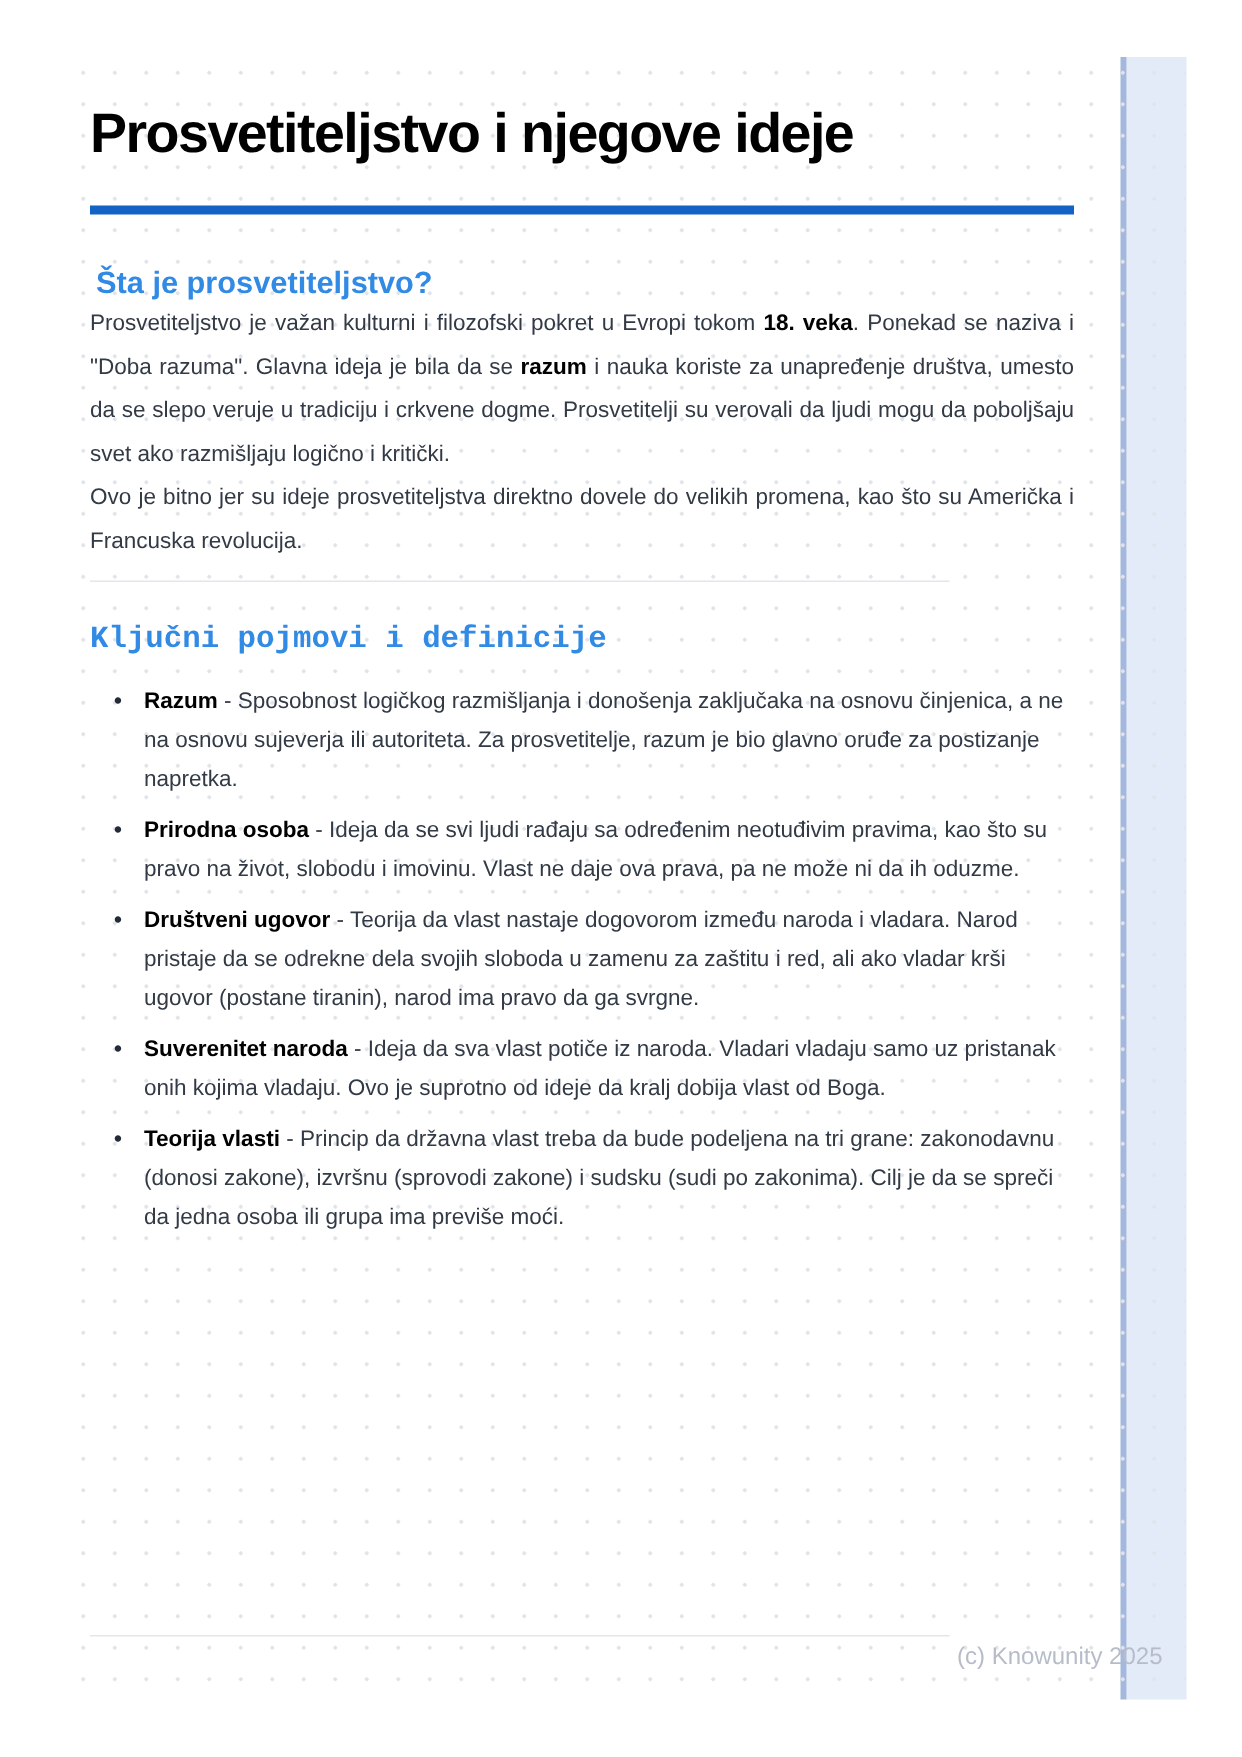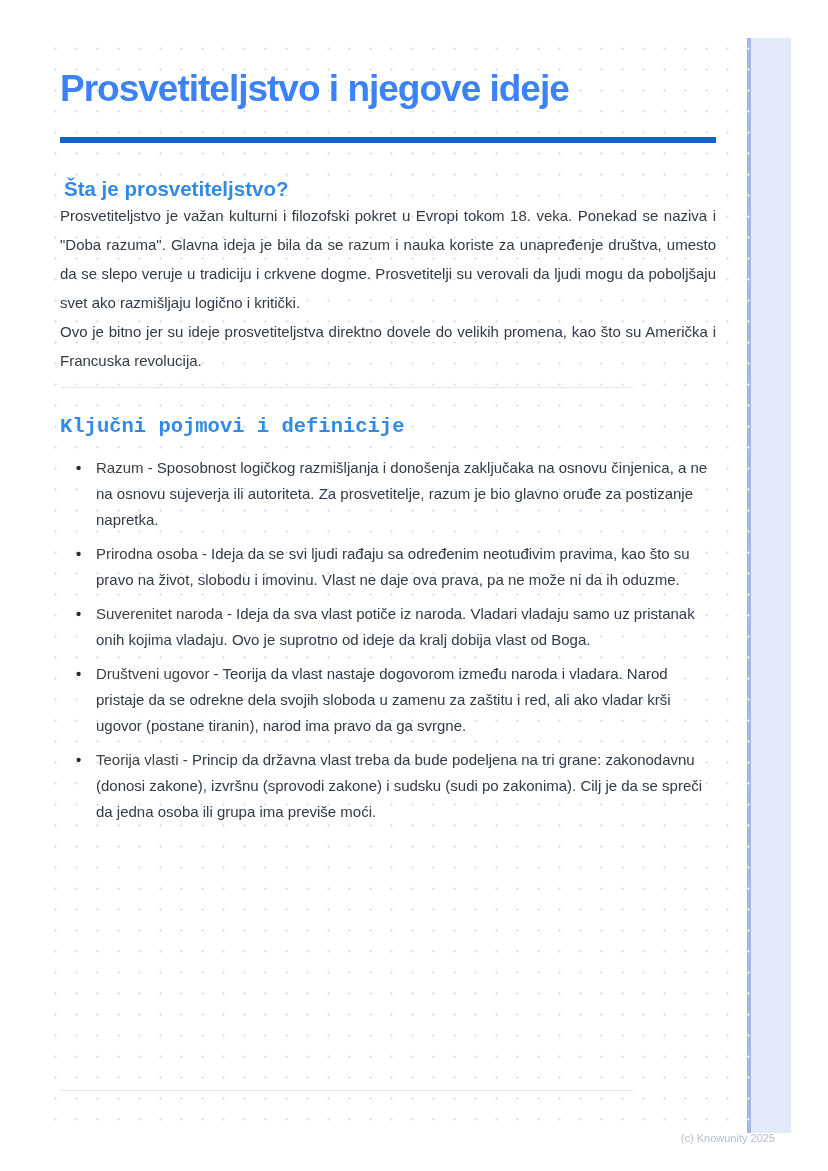--- a/index.html
+++ b/index.html
@@ -41,21 +41,21 @@
     left: 60px; top: 0;
     width: 656px;
     z-index: 4;
   }
   h1.title {
     margin: 68px 0 0 0;
     font-size: 37px;
     line-height: 42px;
     font-weight: 700;
     letter-spacing: -1px;
-    color: #3b82f6;
+    color: #000000;
   }
   .title-rule {
     margin-top: 27px;
     width: 100%;
     height: 6px;
     background: #1362c5;
   }
   h2.section-heading {
     font-size: 20.5px;
     line-height: 25px;
@@ -66,21 +66,21 @@
   #h2-terms { margin: 26px 0 0 0; font-family: Liberation Mono, monospace; }
   p.body-para {
     font-size: 15px;
     line-height: 29px;
     color: #323a46;
     text-align: justify;
     margin: 0;
   }
   .p1 { margin-top: 21px; }
   .p2 { margin-top: 14px; }
-  b, .term-label { font-weight: 400; color: #404040; }
+  b, .term-label { font-weight: 700; color: #000000; }
   .divider {
     margin-top: 12px;
     width: 573px;
     height: 0;
     border-top: 1px solid #e4e6ea;
   }
   ul.term-list {
     margin: 16px 0 0 0;
     padding: 0 0 0 36px;
     list-style: none;
@@ -104,22 +104,22 @@
   .sep { white-space: pre; }
   .footer-divider {
     position: absolute;
     left: 60px; top: 1090px;
     width: 573px;
     border-top: 1px solid #e4e6ea;
     z-index: 4;
   }
   .watermark {
     position: absolute;
-    top: 1132px; right: 53px;
-    font-size: 11px;
+    top: 1096px; right: 53px;
+    font-size: 16px;
     color: #b6bdc9;
     z-index: 4;
   }
 </style>
 </head>
 <body>
 
 <div class="page">
 
   <div class="band"></div>
@@ -137,22 +137,22 @@
 
     <p class="body-para p2">Ovo je bitno jer su ideje prosvetiteljstva direktno dovele do velikih promena, kao što su Američka i Francuska revolucija.</p>
 
     <div class="divider"></div>
 
     <h2 class="section-heading" id="h2-terms">Ključni pojmovi i definicije</h2>
 
     <ul class="term-list">
       <li><span class="term-label">Razum</span><span class="sep"> - </span><span>Sposobnost logičkog razmišljanja i donošenja zaključaka na osnovu činjenica, a ne na osnovu sujeverja ili autoriteta. Za prosvetitelje, razum je bio glavno oruđe za postizanje napretka.</span></li>
       <li><span class="term-label">Prirodna osoba</span><span class="sep"> - </span><span>Ideja da se svi ljudi rađaju sa određenim neotuđivim pravima, kao što su pravo na život, slobodu i imovinu. Vlast ne daje ova prava, pa ne može ni da ih oduzme.</span></li>
+      <li><span class="term-label">Društveni ugovor</span><span class="sep"> - </span><span>Teorija da vlast nastaje dogovorom između naroda i vladara. Narod pristaje da se odrekne dela svojih sloboda u zamenu za zaštitu i red, ali ako vladar krši ugovor (postane tiranin), narod ima pravo da ga svrgne.</span></li>
       <li><span class="term-label">Suverenitet naroda</span><span class="sep"> - </span><span>Ideja da sva vlast potiče iz naroda. Vladari vladaju samo uz pristanak onih kojima vladaju. Ovo je suprotno od ideje da kralj dobija vlast od Boga.</span></li>
-      <li><span class="term-label">Društveni ugovor</span><span class="sep"> - </span><span>Teorija da vlast nastaje dogovorom između naroda i vladara. Narod pristaje da se odrekne dela svojih sloboda u zamenu za zaštitu i red, ali ako vladar krši ugovor (postane tiranin), narod ima pravo da ga svrgne.</span></li>
       <li><span class="term-label">Teorija vlasti</span><span class="sep"> - </span><span>Princip da državna vlast treba da bude podeljena na tri grane: zakonodavnu (donosi zakone), izvršnu (sprovodi zakone) i sudsku (sudi po zakonima). Cilj je da se spreči da jedna osoba ili grupa ima previše moći.</span></li>
     </ul>
 
   </div>
 
   <div class="footer-divider"></div>
   <div class="watermark">(c) Knowunity 2025</div>
 
 </div>
 

